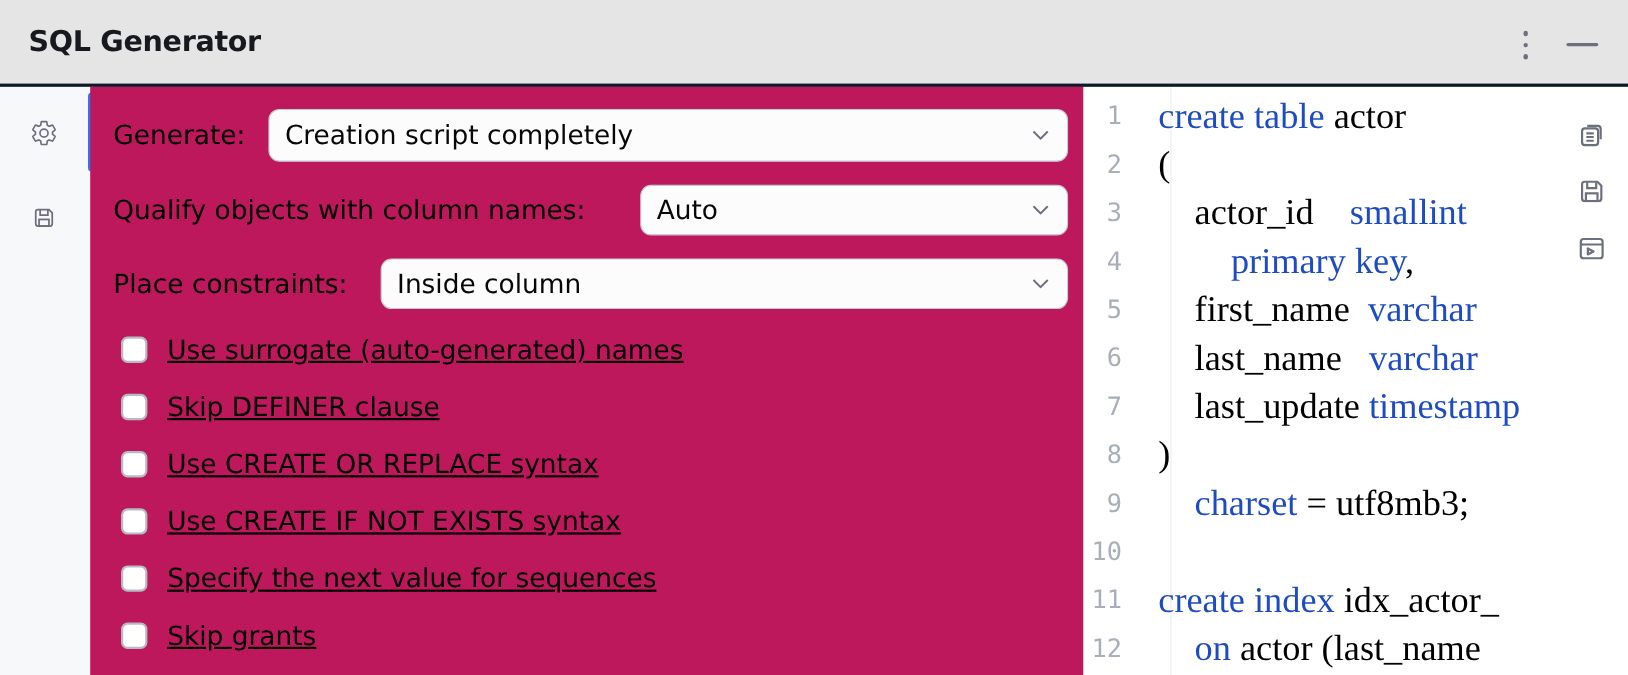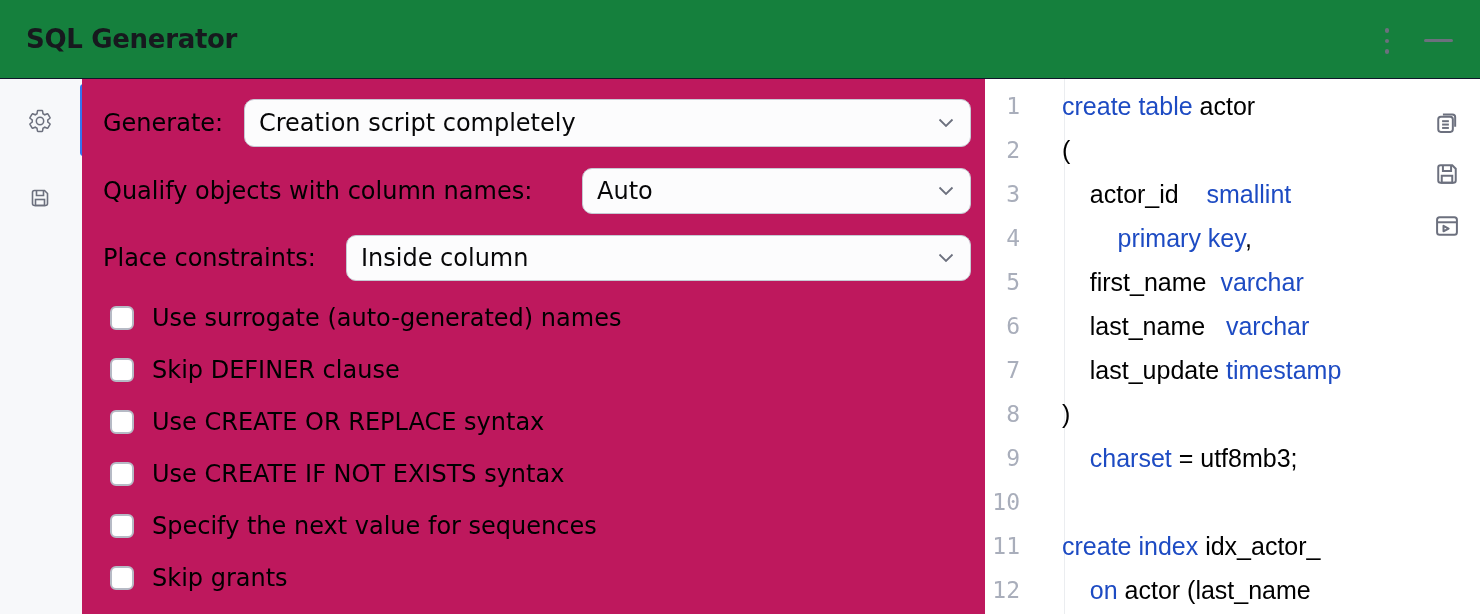--- a/index.html
+++ b/index.html
@@ -2,21 +2,21 @@
 <html><head>
 <meta charset="utf-8">
 <style>
   * { margin:0; padding:0; box-sizing:border-box; }
   html,body { width:1480px; height:614px; overflow:hidden; background:#ffffff;
               font-family:"DejaVu Sans","Liberation Sans",sans-serif; }
   .stage { position:relative; width:1480px; height:614px; }
 
   
   .titlebar { position:absolute; left:0; top:0; width:1480px; height:79px;
-              background:#15803d; border-bottom:1px solid #0f172a;
+              background:#e5e5e5; border-bottom:3px solid #0f172a;
               display:flex; align-items:center; }
   .title { padding-left:26px; font-size:26px; font-weight:700; color:#17191e; letter-spacing:-0.3px; }
   .kebab-btn { position:absolute; left:1374px; top:24px; width:26px; height:34px;
                display:flex; flex-direction:column; align-items:center; justify-content:center; gap:6px; cursor:pointer; }
   .kebab-dot { width:4.5px; height:4.5px; border-radius:50%; background:#6c707e; }
   .min-btn { position:absolute; left:1418px; top:26px; width:40px; height:28px;
              display:flex; align-items:center; justify-content:center; cursor:pointer; }
   .min-bar { width:29px; height:3px; background:#6c707e; border-radius:1.5px; }
 
   
@@ -41,30 +41,30 @@
               cursor:pointer; }
   .dd-1 { left:162px; top:20px; width:727px; height:48px; }
   .dd-2 { left:500px; top:89px; width:389px; height:46px; }
   .dd-3 { left:264px; top:156px; width:625px; height:46px; }
   .dd-value { overflow:hidden; white-space:nowrap;text-align:right; }
   .chevron { position:absolute; right:16px; top:50%; transform:translateY(-50%); display:flex; }
 
   .checks { position:absolute; left:28px; top:213px; }
   .check-row { height:52px; display:flex; align-items:center; gap:18px; cursor:pointer; }
   .check-box { width:24px; height:24px; background:#ffffff; border:2px solid #b6bac5; border-radius:6px; flex:0 0 auto; }
-  .check-label { font-size:24px; color:#000000; white-space:nowrap; }
+  .check-label { font-size:24px; color:#000000; white-space:nowrap;text-decoration:underline; }
 
   
   .editor-panel { position:absolute; left:985px; top:79px; width:495px; height:535px; background:#ffffff; overflow:hidden; }
   .gutter { position:absolute; left:0; top:0; width:80px; height:535px;
             border-right:1px solid #ebedf0; padding-top:5px;
             font-family:"DejaVu Sans Mono","Liberation Mono",monospace; font-size:23px; color:#a9aebb; }
   .gutter .ln { height:44px; line-height:44px; text-align:right; padding-right:44px; }
-  .code { position:absolute; left:77px; top:0; width:410px; height:535px; padding-top:5px;
-          font-family:Liberation Sans, sans-serif; font-size:25px; white-space:pre; }
+  .code { position:absolute; left:68px; top:0; width:410px; height:535px; padding-top:5px;
+          font-family:Liberation Serif, serif; font-size:33px; white-space:pre; }
   .code .cl { height:44px; line-height:44px; overflow:hidden; }
 
   .editor-icons { position:absolute; right:19px; top:29px; display:flex; flex-direction:column; gap:24px; }
   .ed-icon { width:28px; height:28px; color:#6c707e; cursor:pointer; display:flex; }
 
   svg { display:block; }
 </style>
 </head>
 <body>
 

